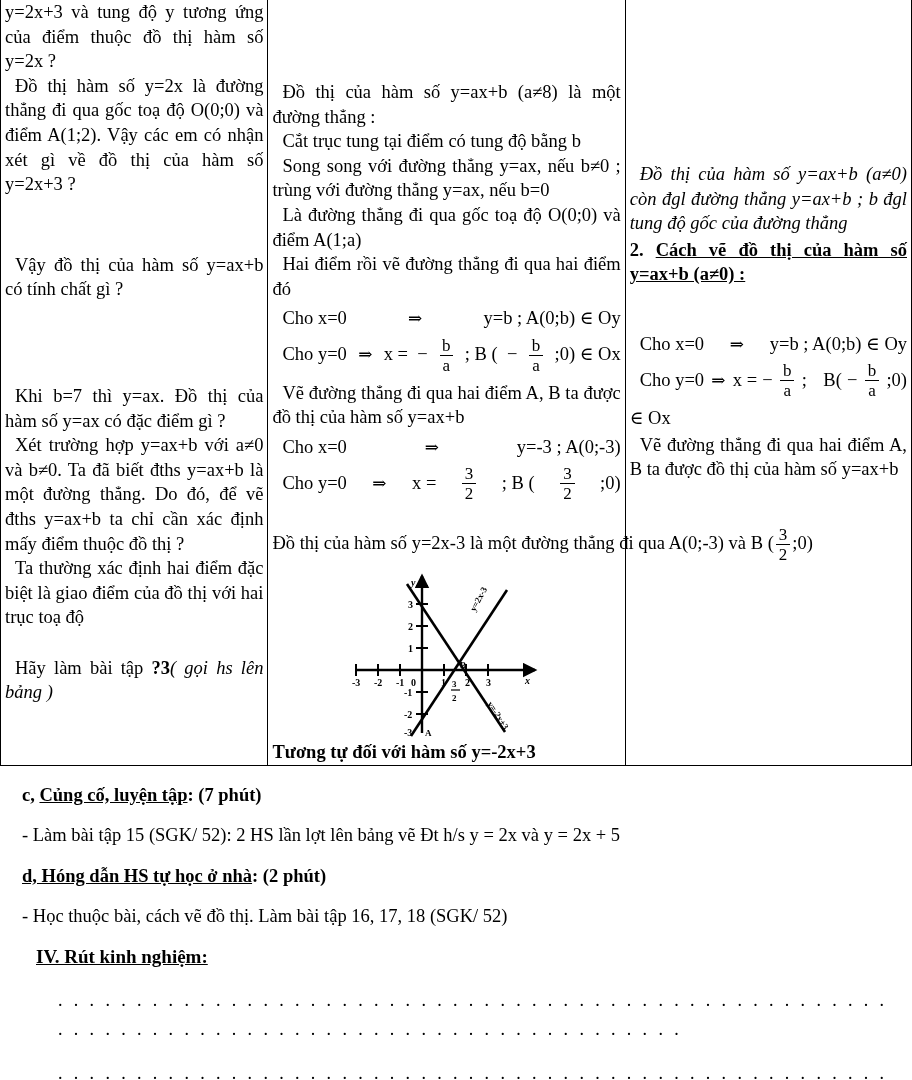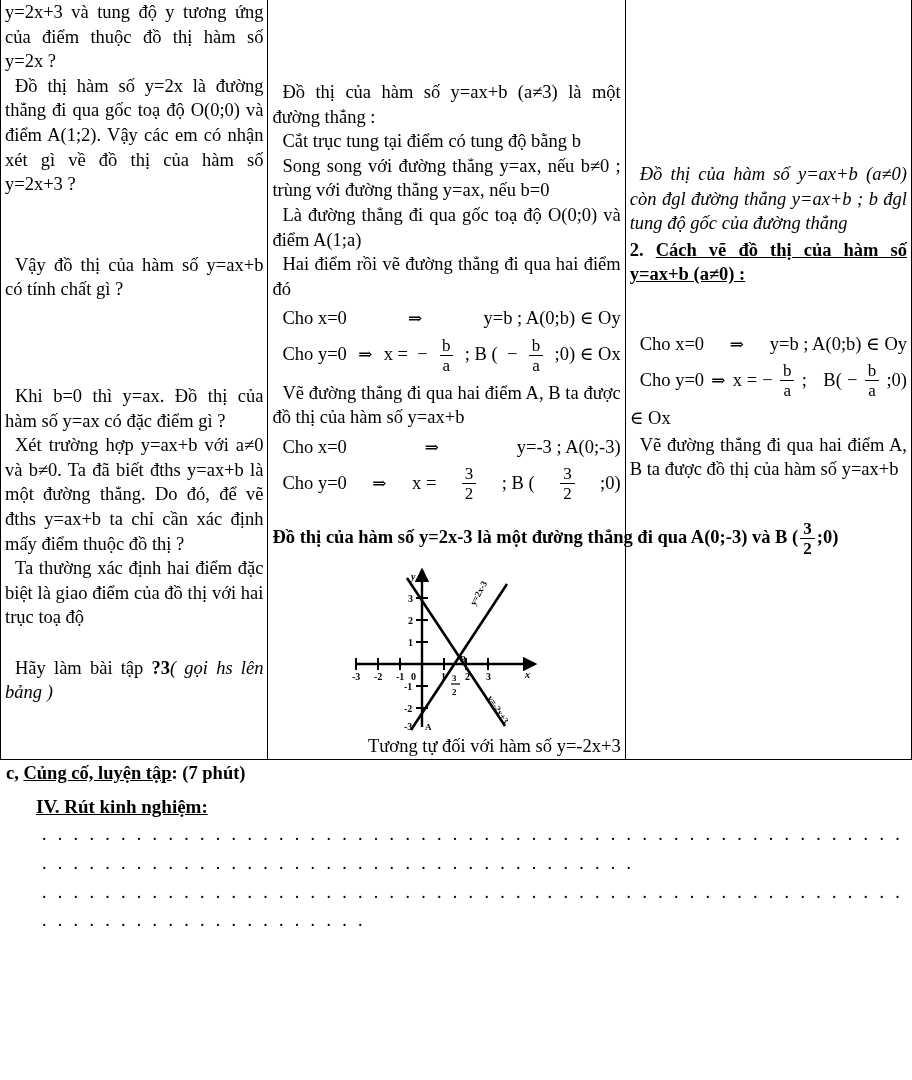--- a/index.html
+++ b/index.html
@@ -89,21 +89,21 @@
     margin-top: 4px;
   }
   svg.graph { display: block; }
 
   
   .bottom {
     padding: 1px 6px 0 6px;
     font-size: 18.5px;
     line-height: 1.30;
   }
-  .bottom p { text-indent: 0; margin: 0; text-align: left; }
+  .bottom p { text-indent: 0; margin: 16px; text-align: left; }
   .dots {
     letter-spacing: 3.4px;
     font-size: 18px;
     line-height: 1.6;
     word-spacing: 0;
   }
   .rk {
     font-weight: bold;
     text-decoration: underline;
     font-size: 19px;
@@ -120,33 +120,33 @@
       <tr>
 
     <td class="col-left">
       <div class="cellbody">
         <p class="j noind">y=2x+3 và tung độ y tương ứng của điểm thuộc đồ thị hàm số y=2x ?</p>
         <p class="j">Đồ thị hàm số y=2x là đường thẳng đi qua gốc toạ độ O(0;0) và điểm A(1;2). Vậy các em có nhận xét gì về đồ thị của hàm số y=2x+3 ?</p>
         <div class="gap-xl"></div>
         <p class="j">Vậy đồ thị của hàm số y=ax+b có tính chất gì ?</p>
         <div class="gap-xl"></div>
         <div class="gap-md"></div>
-        <p class="j">Khi b=0 thì y=ax. Đồ thị của hàm số y=ax có đặc điểm gì ?</p>
+        <p class="j">Khi b=7 thì y=ax. Đồ thị của hàm số y=ax có đặc điểm gì ?</p>
         <p class="j">Xét trường hợp y=ax+b với a≠0 và b≠0. Ta đã biết đths y=ax+b là một đường thẳng. Do đó, để vẽ đths y=ax+b ta chỉ cần xác định mấy điểm thuộc đồ thị ?</p>
         <p class="j">Ta thường xác định hai điểm đặc biệt là giao điểm của đồ thị với hai trục toạ độ</p>
         <div class="gap-md"></div>
         <p class="j"><span>Hãy làm bài tập </span><span class="b">?3</span><span class="i">( gọi hs lên bảng )</span></p>
       </div>
     </td>
 
     <td class="col-mid">
       <div class="cellbody">
         <div class="gap-lg"></div>
         <div class="gap-lg"></div>
-        <p class="j">Đồ thị của hàm số y=ax+b (a≠3) là một đường thẳng :</p>
+        <p class="j">Đồ thị của hàm số y=ax+b (a≠8) là một đường thẳng :</p>
         <p class="j">Cắt trục tung tại điểm có tung độ bằng b</p>
         <p class="j">Song song với đường thẳng y=ax, nếu b≠0 ; trùng với đường thẳng y=ax, nếu b=0</p>
         <p class="j">Là đường thẳng đi qua gốc toạ độ O(0;0) và điểm A(1;a)</p>
         <p class="j">Hai điểm rồi vẽ đường thẳng đi qua hai điểm đó</p>
 
         <div class="mrow ind">
           <span>Cho x=0</span>
           <span class="arrow">⇒</span>
           <span>y=b ; A(0;b) ∈ Oy</span>
         </div>
@@ -186,21 +186,21 @@
             <span class="den">2</span>
           </span>
           <span>;  B (</span>
           <span class="frac">
             <span class="num">3</span>
             <span class="den">2</span>
           </span>
           <span>;0)</span>
         </div>
 
-        <div class="mrow" style="display:block; text-align:justify; line-height:1.45; margin-top:18px;font-weight:bold;">
+        <div class="mrow" style="display:block; text-align:justify; line-height:1.45; margin-top:24px;">
           <span>Đồ thị của hàm số y=2x-3 là một đường thẳng đi qua A(0;-3) và B (</span><span class="frac">
                 <span class="num">3</span>
                 <span class="den">2</span>
               </span><span>;0)</span>
         </div>
 
         <div class="graph-wrap">
           <svg class="graph" width="200" height="168" viewBox="0 0 200 168">
             <defs>
               <marker id="ah" markerWidth="7" markerHeight="7" refX="5" refY="3" orient="auto">
@@ -259,21 +259,21 @@
               <text x="105" y="117" font-family="Liberation Serif, serif" font-size="9" font-weight="bold">3</text>
               <line x1="104" y1="120" x2="113" y2="120" stroke="#000" stroke-width="1.2"></line>
               <text x="105" y="131" font-family="Liberation Serif, serif" font-size="9" font-weight="bold">2</text>
             </g>
 
             <text x="128" y="42" font-family="Liberation Serif, serif" font-size="9" font-weight="bold" transform="rotate(-62 128 42)">y=2x-3</text>
             <text x="140" y="134" font-family="Liberation Serif, serif" font-size="9" font-weight="bold" transform="rotate(57 140 134)">y=-2x+3</text>
           </svg>
         </div>
 
-        <p class="noind" style="text-align:right; margin-top:2px;">Tương tự đối với hàm số y=-2x+3</p>
+        <p class="noind" style="text-align:left; margin-top:2px;font-weight:bold;">Tương tự đối với hàm số y=-2x+3</p>
       </div>
     </td>
 
     <td class="col-right">
       <div class="cellbody">
         <div class="gap-lg"></div>
         <div class="gap-lg"></div>
         <div class="gap-xl"></div>
         <div class="gap-md"></div>
         <p class="j ital">Đồ thị của hàm số y=ax+b (a≠0) còn đgl đường thẳng y=ax+b ; b đgl tung độ gốc của đường thẳng</p>
@@ -310,16 +310,19 @@
         <p class="noind" style="margin-top:4px;">∈ Ox</p>
         <p class="j" style="margin-top:2px;">Vẽ đường thẳng đi qua hai điểm A, B ta được đồ thị của hàm số y=ax+b</p>
       </div>
     </td>
   </tr>
 </tbody>
   </table>
 
 <div class="bottom">
   <p><span class="b">c, </span><span class="b u">Củng cố, luyện tập</span><span class="b">: (7 phút)</span></p>
+  <p>- Làm bài tập 15 (SGK/ 52): 2 HS lần lợt lên bảng vẽ Đt h/s y = 2x và y = 2x + 5</p>
+  <p><span class="b u">d, Hóng dẫn HS tự học ở nhà</span><span class="b">: (2 phút)</span></p>
+  <p>- Học thuộc bài, cách vẽ đồ thị. Làm bài tập 16, 17, 18 (SGK/ 52)</p>
   <span class="rk">IV. Rút kinh nghiệm:</span>
   <p class="dots" style="padding-left:36px;">. . . . . . . . . . . . . . . . . . . . . . . . . . . . . . . . . . . . . . . . . . . . . . . . . . . . . . . . . . . . . . . . . . . . . . . . . . . . . . . . . . . . . . . . . . . . .</p>
   <p class="dots" style="padding-left:36px;">. . . . . . . . . . . . . . . . . . . . . . . . . . . . . . . . . . . . . . . . . . . . . . . . . . . . . . . . . . . . . . . . . . . . . . . . . . . .</p>
 </div>
 
 </body></html>

